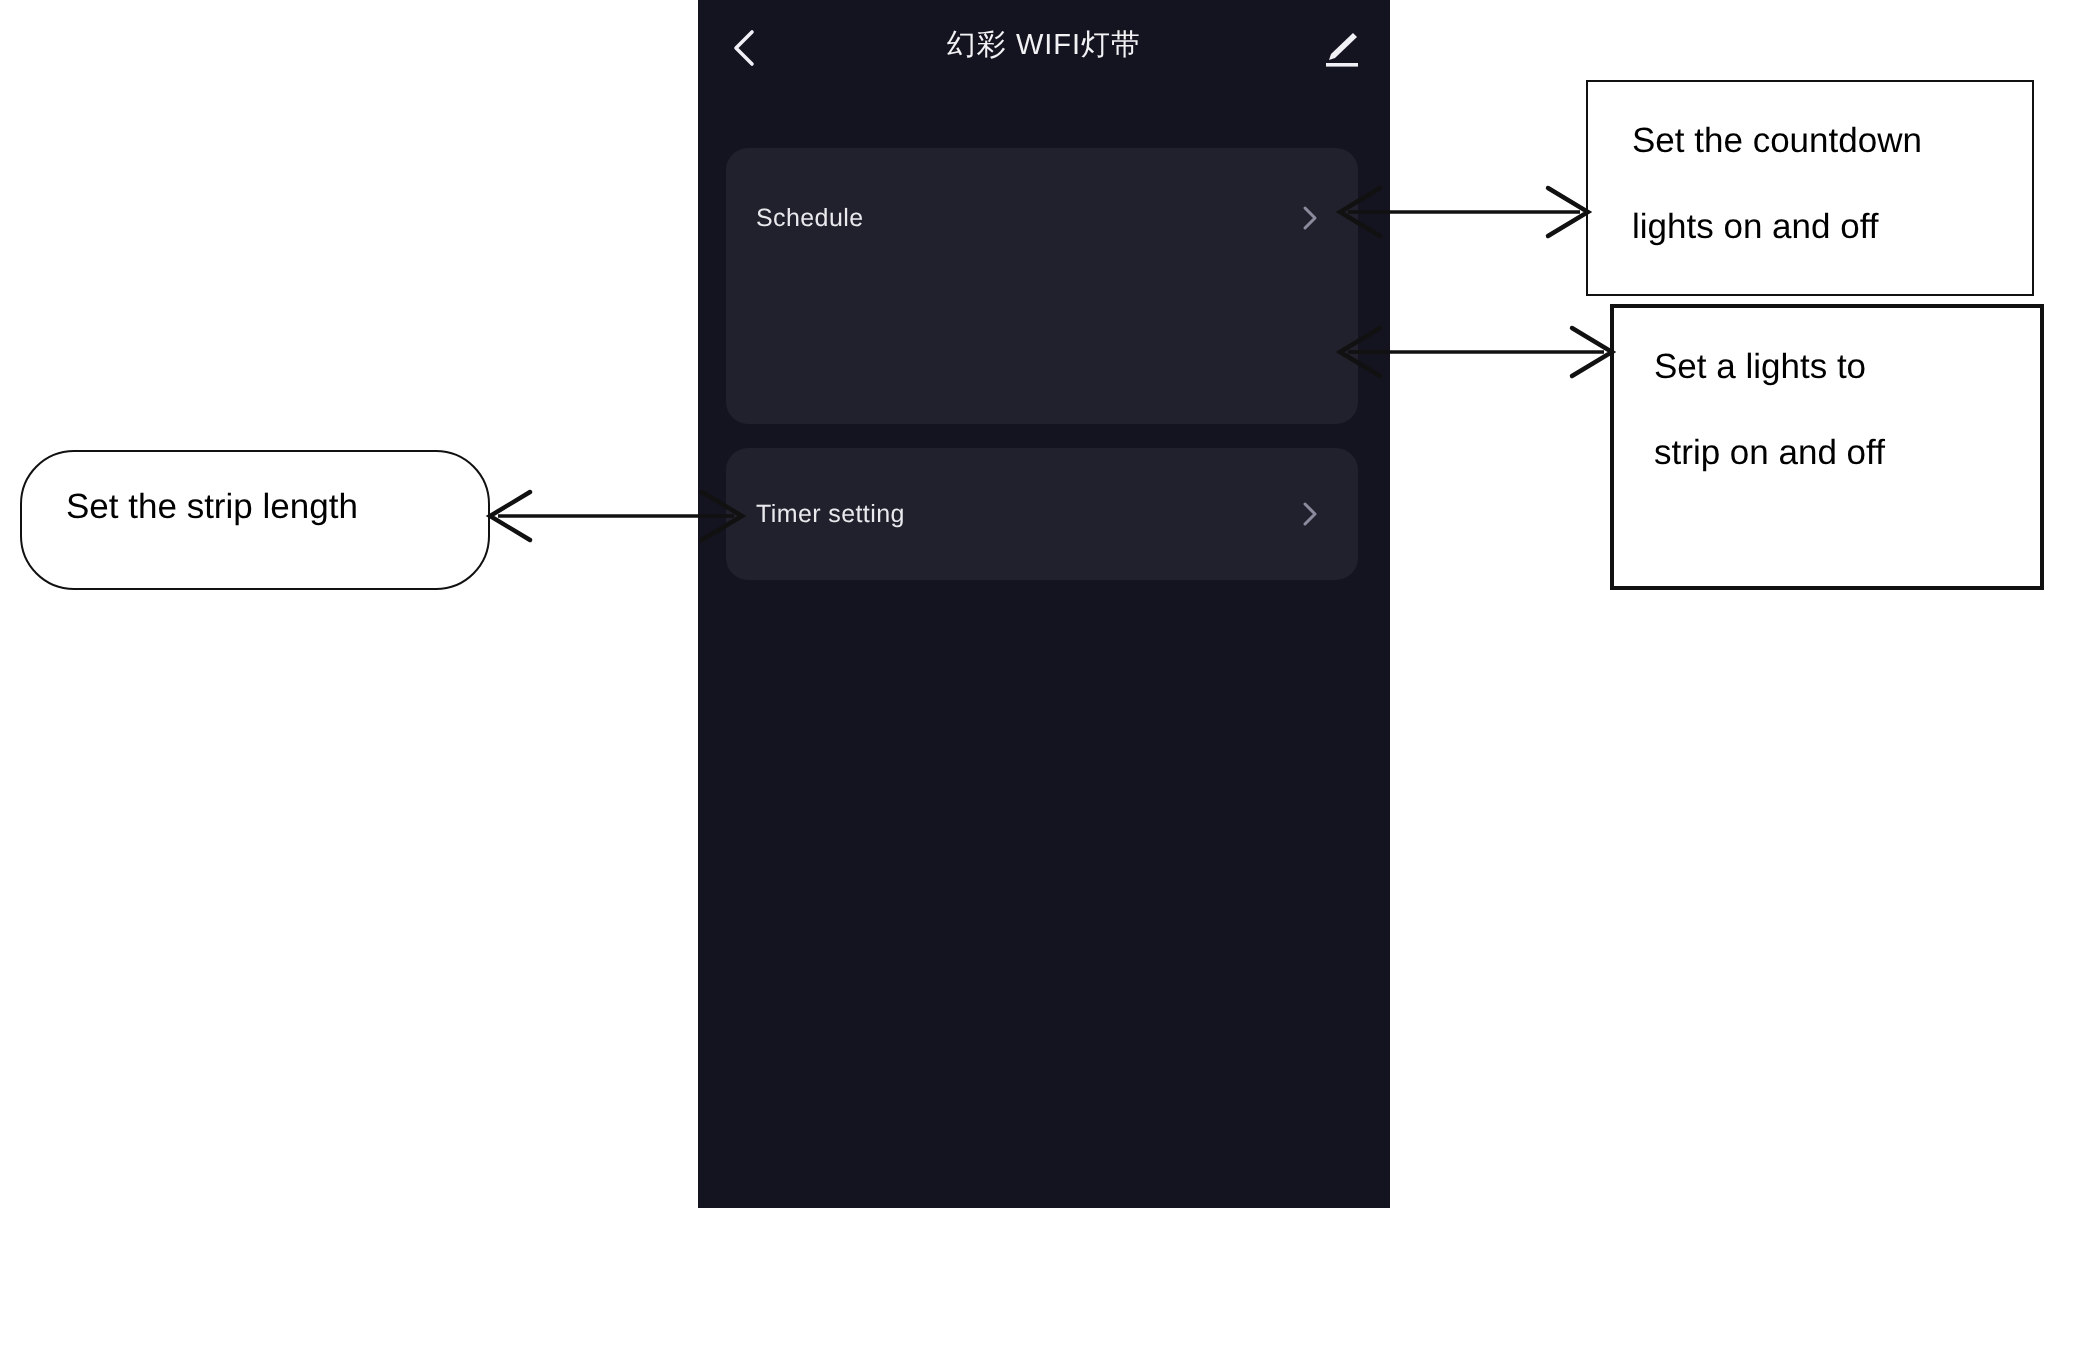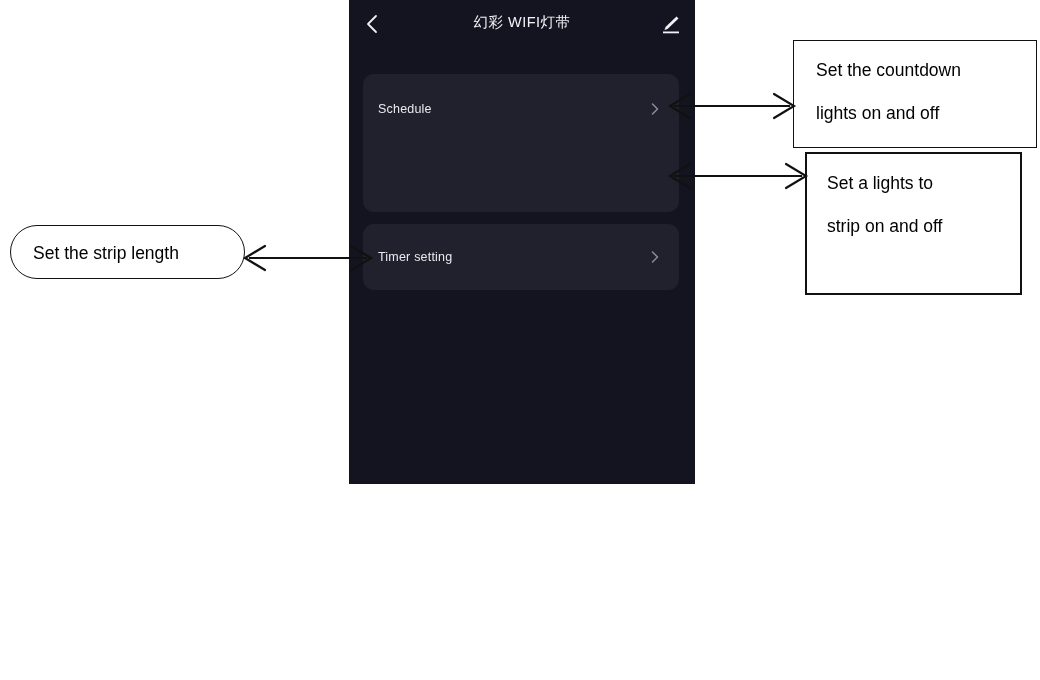--- a/index.html
+++ b/index.html
@@ -15,21 +15,21 @@
     overflow: hidden;
     font-family: "Liberation Sans", "DejaVu Sans", sans-serif;
   }
 
   
   #phone {
     position: absolute;
     left: 349px;
     top: 0;
     width: 346px;
-    height: 484px;
+    height: 604px;
     background: #141421;
     overflow: hidden;
   }
 
   #app-header {
     position: absolute;
     left: 0; top: 0;
     width: 346px;
     height: 48px;
   }
@@ -127,23 +127,23 @@
   .callout {
     position: absolute;
     background: #ffffff;
     border: 1.5px solid #111111;
     box-sizing: border-box;
     color: #000000;
     font-size: 17.5px;
     line-height: 43px;
     padding: 8px 0 0 22px;
   }
-  #callout-countdown { left: 793px; top: 40px;  width: 244px; height: 108px; }
+  #callout-countdown { left: 793px; top: 40px;  width: 224px; height: 108px; }
   #callout-timer     { left: 805px; top: 152px; width: 217px; height: 143px; border-width: 2px; padding-left: 20px;}
-  #callout-length    { left: 10px;  top: 225px; width: 235px; height: 54px;  line-height: 54px; padding-top: 0; padding-left: 22px; border-radius: 27px;}
+  #callout-length    { left: 10px;  top: 225px; width: 235px; height: 70px;  line-height: 54px; padding-top: 0; padding-left: 22px; border-radius: 27px;}
 
   .callout-line { display: block; white-space: nowrap; }
 
   
   .arrow-svg {
     position: absolute;
     overflow: visible;
   }
   #arrow-countdown { left: 668px; top: 86px;  width: 128px; height: 40px; }
   #arrow-timer     { left: 668px; top: 156px; width: 140px; height: 40px; }

